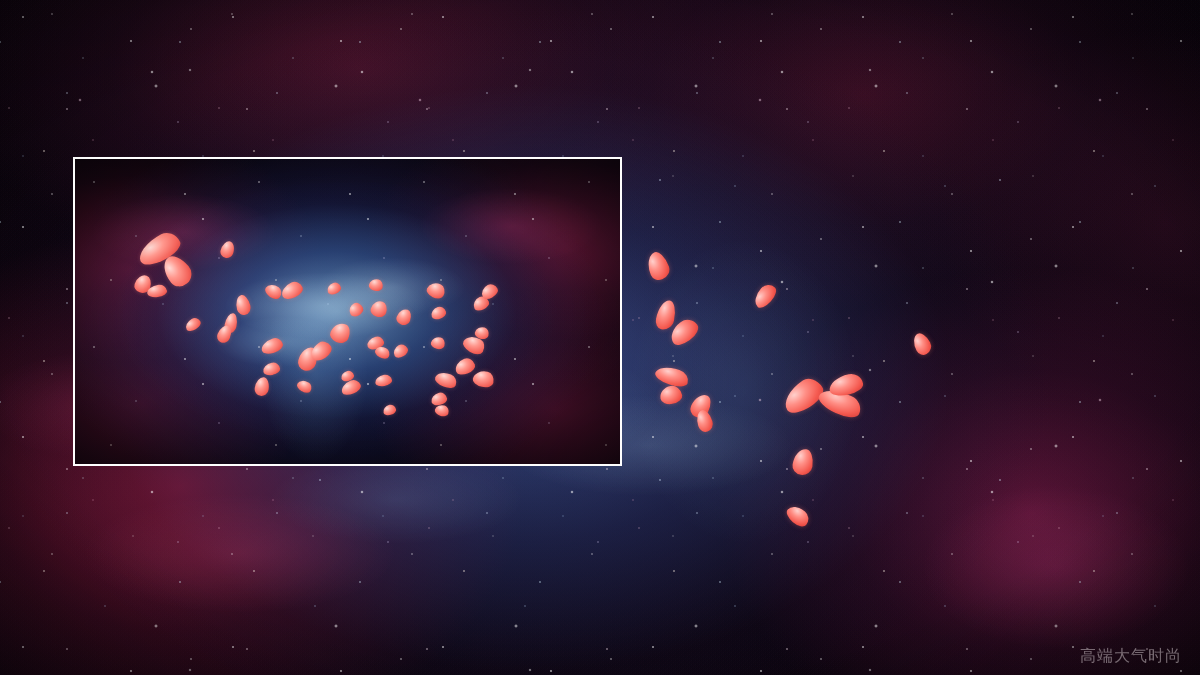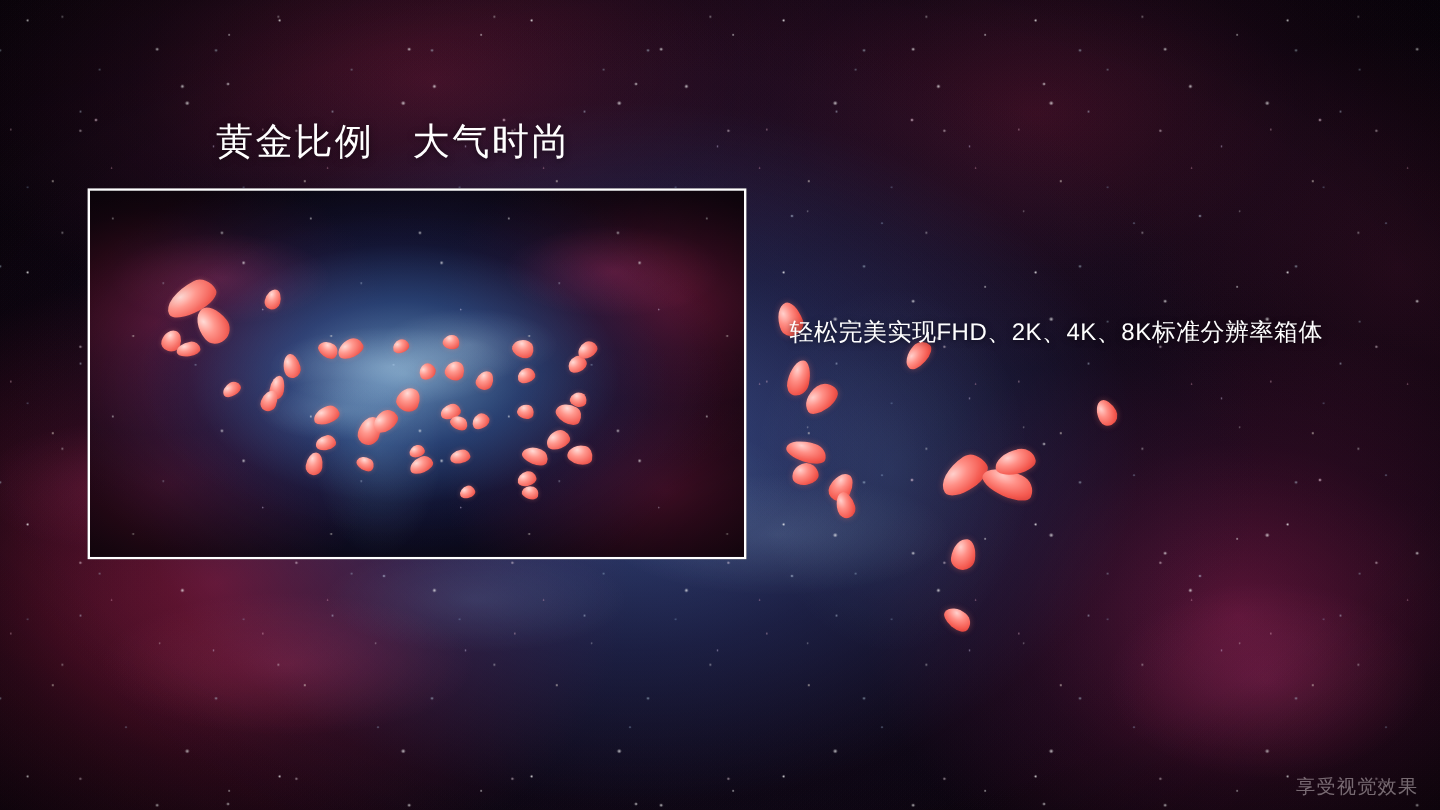--- a/index.html
+++ b/index.html
@@ -269,21 +269,19 @@
       <div class="fpetal" style="left:406px;top:126px;width:17px;height:13px;border-radius:58% 42% 52% 48%/64% 60% 40% 36%;transform:rotate(-28deg);"></div>
       <div class="fpetal" style="left:360px;top:246px;width:14px;height:11px;border-radius:58% 42% 52% 48%/62% 60% 40% 38%;transform:rotate(18deg);"></div>
       <div class="fpetal" style="left:308px;top:246px;width:13px;height:10px;border-radius:60% 40% 50% 50%/62% 62% 38% 38%;transform:rotate(-16deg);"></div>
     </div>
 
     <div class="fi-layer fi-vignette"></div>
   </div>
 
   <div class="bg-layer bg-vignette"></div>
 
-  <div id="title">黄金比例   大气时尚</div>
 
   <div id="body-text">
-    <div class="line">轻松完美实现FHD、2K、4K、8K标准分辨率箱体</div>
   </div>
 
-  <div id="watermark">享受视觉效果</div>
+  <div id="watermark">高端大气时尚</div>
 
 </div>
 
 </body></html>

